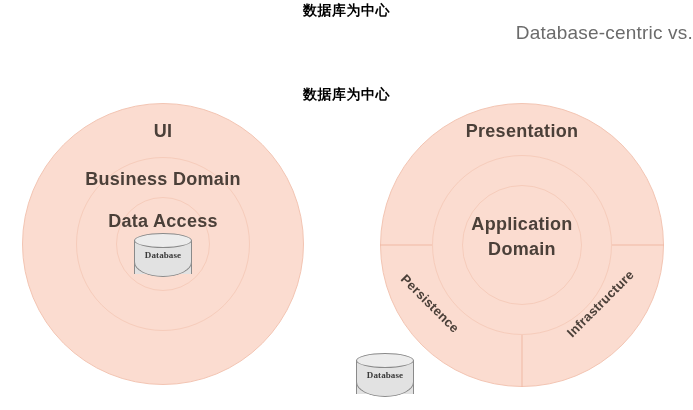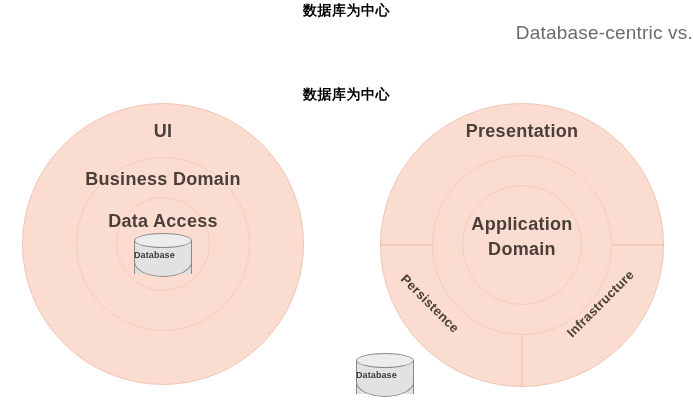--- a/index.html
+++ b/index.html
@@ -120,21 +120,22 @@
     width: 58px; height: 15px;
     border: 1px solid #8a8a8a;
     border-radius: 50%;
     background: #ececec;
     box-sizing: border-box;
   }
   .cyl-text {
     position: absolute;
     left: 0; top: 18px;
     width: 58px;
-    font-family: Liberation Sans, sans-serif;
+    text-align: center;
+    font-family: Liberation Serif, serif;
     font-size: 9px;
     font-weight: 700;
     color: #3a3a3a;
     letter-spacing: 0.1px;
   }
 </style>
 </head>
 <body>
 
 <div id="canvas">

